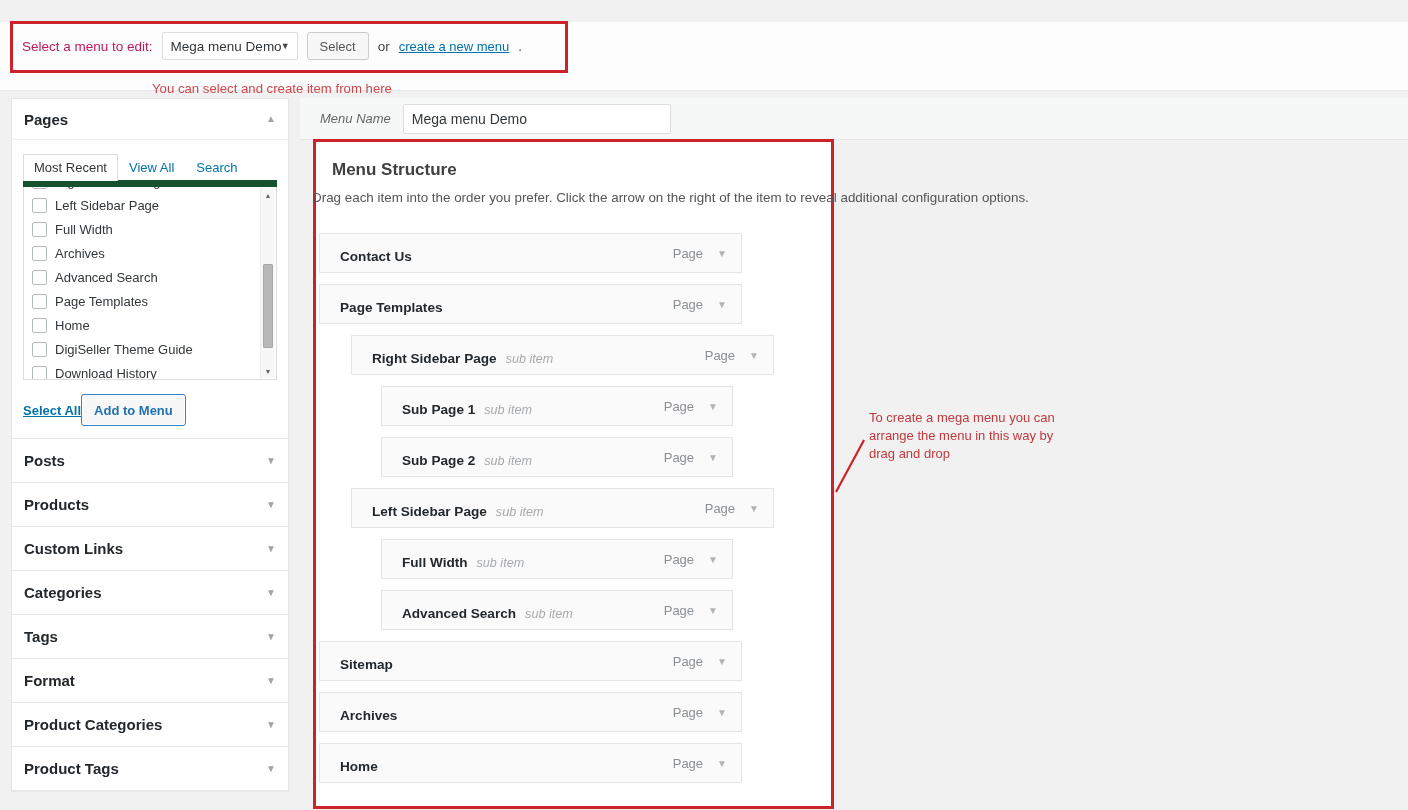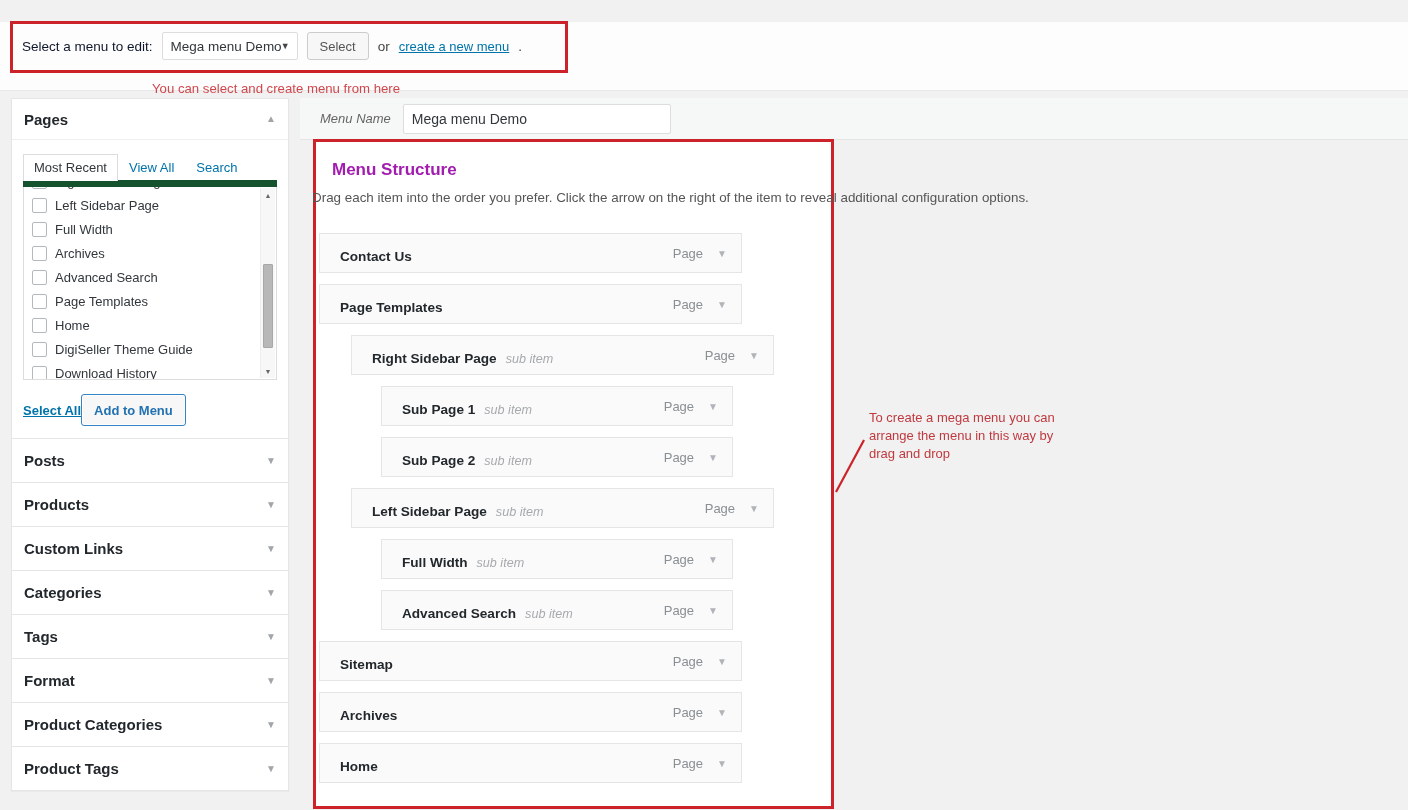--- a/index.html
+++ b/index.html
@@ -10,21 +10,21 @@
     font-size:13px;color:#32373c;
     -webkit-font-smoothing:antialiased;
   }
   
   .top-strip{position:absolute;left:0;top:0;width:1408px;height:22px;background:#f1f1f1;}
   .page-bg{position:absolute;left:0;top:22px;width:1408px;height:788px;background:#f1f1f1;}
   .white-band{position:absolute;left:0;top:22px;width:1408px;height:68px;background:#fdfdfd;border-bottom:1px solid #e8e8e8;}
 
   
   .select-row{position:absolute;left:22px;top:30px;height:32px;display:flex;align-items:center;gap:9px;}
-  .select-label{font-size:13.5px;color:#0f172a;white-space:nowrap;}
+  .select-label{font-size:13.5px;color:#be185d;white-space:nowrap;}
   .menu-select{
     position:relative;width:136px;height:28px;background:#fff;border:1px solid #ddd;
     border-radius:2px;display:flex;align-items:center;padding:0 8px;box-sizing:border-box;
   }
   .menu-select .val{font-size:13.5px;color:#32373c;white-space:nowrap;}
   .menu-select .caret{position:absolute;right:7px;top:50%;transform:translateY(-50%);font-size:9px;color:#444;}
   .select-btn{
     height:28px;padding:0 12px;background:#f7f7f7;border:1px solid #ccc;border-radius:3px;
     font-size:13px;color:#555;display:flex;align-items:center;cursor:pointer;
     font-family:inherit;box-sizing:border-box;
@@ -98,21 +98,21 @@
   .menu-name-label{font-size:13px;font-style:italic;color:#666;margin-right:12px;}
   .menu-name-input{
     width:268px;height:30px;border:1px solid #ddd;background:#fff;border-radius:2px;
     padding:0 8px;font-size:14px;color:#32373c;font-family:inherit;box-sizing:border-box;
   }
 
   .structure-panel{
     position:absolute;left:313px;top:139px;width:521px;height:670px;background:#fff;
     border:3px solid #cc2229;box-sizing:border-box;padding:18px 16px 0 16px;overflow:hidden;
   }
-  .structure-panel h2{margin:0 0 14px 0;font-size:17px;font-weight:600;color:#a21caf;}
+  .structure-panel h2{margin:0 0 14px 0;font-size:17px;font-weight:600;color:#404040;}
   .structure-desc{
     position:absolute;left:312px;top:190px;width:760px;font-size:13.4px;color:#555;white-space:nowrap;
   }
 
   .menu-items{position:absolute;left:313px;top:233px;width:560px;}
   .menu-row{
     background:#fafafa;border:1px solid #e5e5e5;height:40px;display:flex;align-items:center;
     justify-content:space-between;padding:0 14px 0 20px;box-sizing:border-box;margin-bottom:11px;
     cursor:move;
   }
@@ -145,21 +145,21 @@
   <div class="menu-select">
     <span class="val">Mega menu Demo</span>
     <span class="caret">▼</span>
   </div>
   <div class="select-btn">Select</div>
   <span class="or-text">or</span>
   <span class="link">create a new menu</span>
   <span class="or-text">.</span>
 </div>
 <div class="red-box-top"></div>
-<div class="note-top">You can select and create menu from here</div>
+<div class="note-top">You can select and create item from here</div>
 
 <div class="sidebar">
   <div class="panel">
     <div class="panel-head">
       <h3>Pages</h3>
       <span class="toggle-arrow">▲</span>
     </div>
     <div class="panel-body">
       <div class="tabs">
         <div class="tab active">Most Recent</div>

